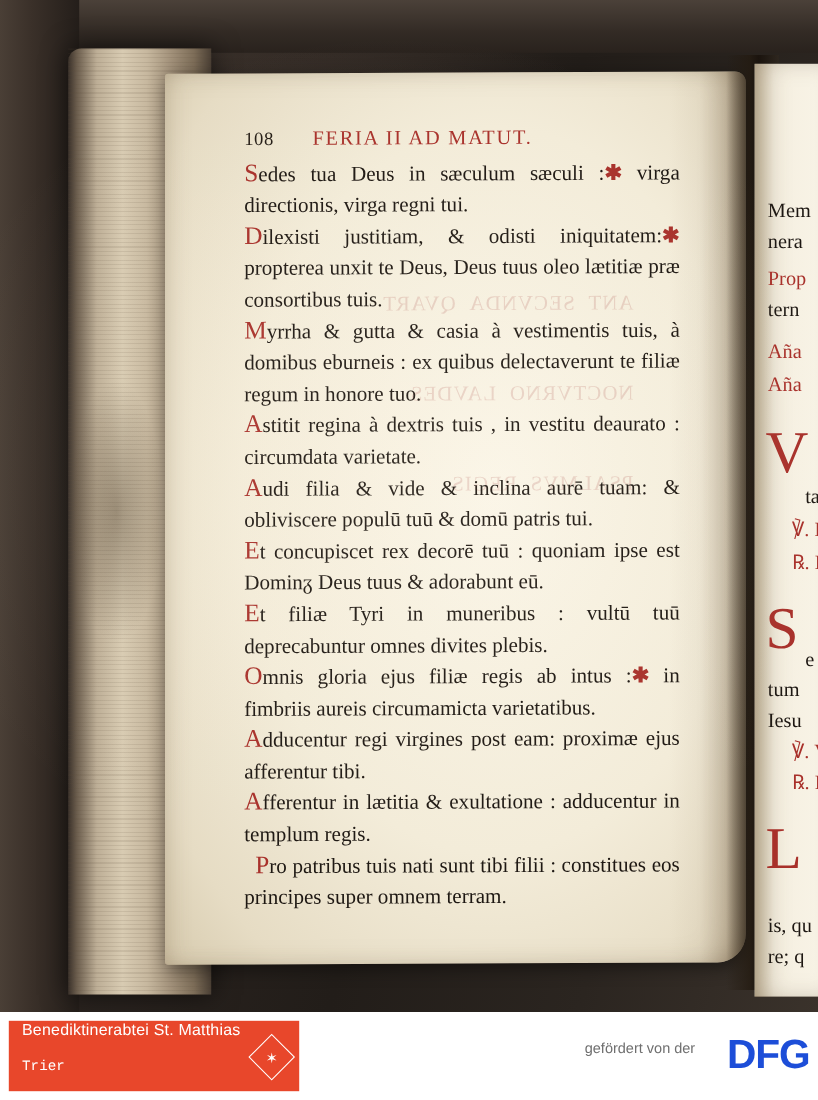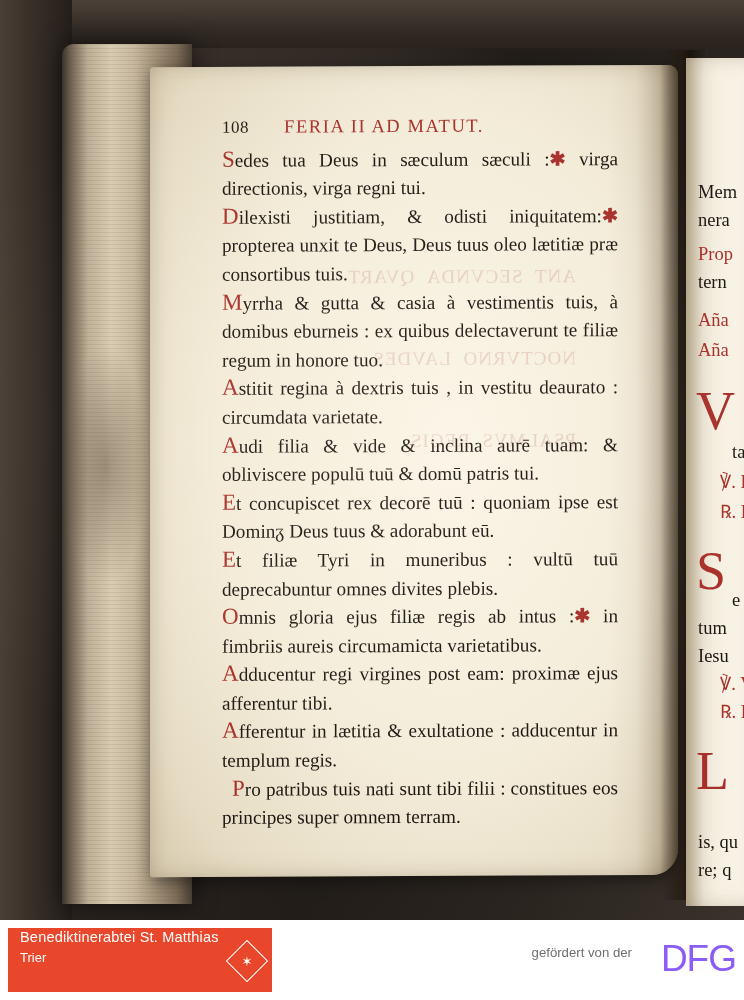--- a/index.html
+++ b/index.html
@@ -204,23 +204,23 @@
     color: #ffffff;
     box-sizing: border-box;
     padding: 1px 12px;
   }
   .owner-line1 {
     font-family: "Liberation Sans", sans-serif;
     font-size: 14.5px;
     letter-spacing: 0.2px;
   }
   .owner-line2 {
-    font-family: Liberation Sans, sans-serif;
+    font-family: Liberation Mono, monospace;
     font-size: 13px;
-    margin-top: 5px;
+    margin-top: 17px;
   }
   .owner-logo {
     position: absolute;
     right: 10px; top: 18px;
     width: 28px; height: 28px;
     transform: rotate(45deg);
     background: #e8472b;
     border: 1.6px solid #ffffff;
   }
   .owner-logo span {
@@ -238,24 +238,24 @@
     text-align: right;
     font-family: Liberation Sans, sans-serif;
     color: #6f6f6f;
     font-size: 13.2px;
     line-height: 17px;
   }
   .dfg {
     position: absolute;
     right: 8px; top: 18px;
     font-family: "Liberation Sans", sans-serif;
-    font-weight: normal;
+    font-weight: bold;
     font-size: 37px;
     letter-spacing: -1px;
-    color: #8b5cf6;
+    color: #1d4ed8;
   }
 </style>
 </head>
 <body>
 
 <div class="photo">
   <div class="table-top"></div>
   <div class="table-left"></div>
 
   <div class="book-block"></div>

